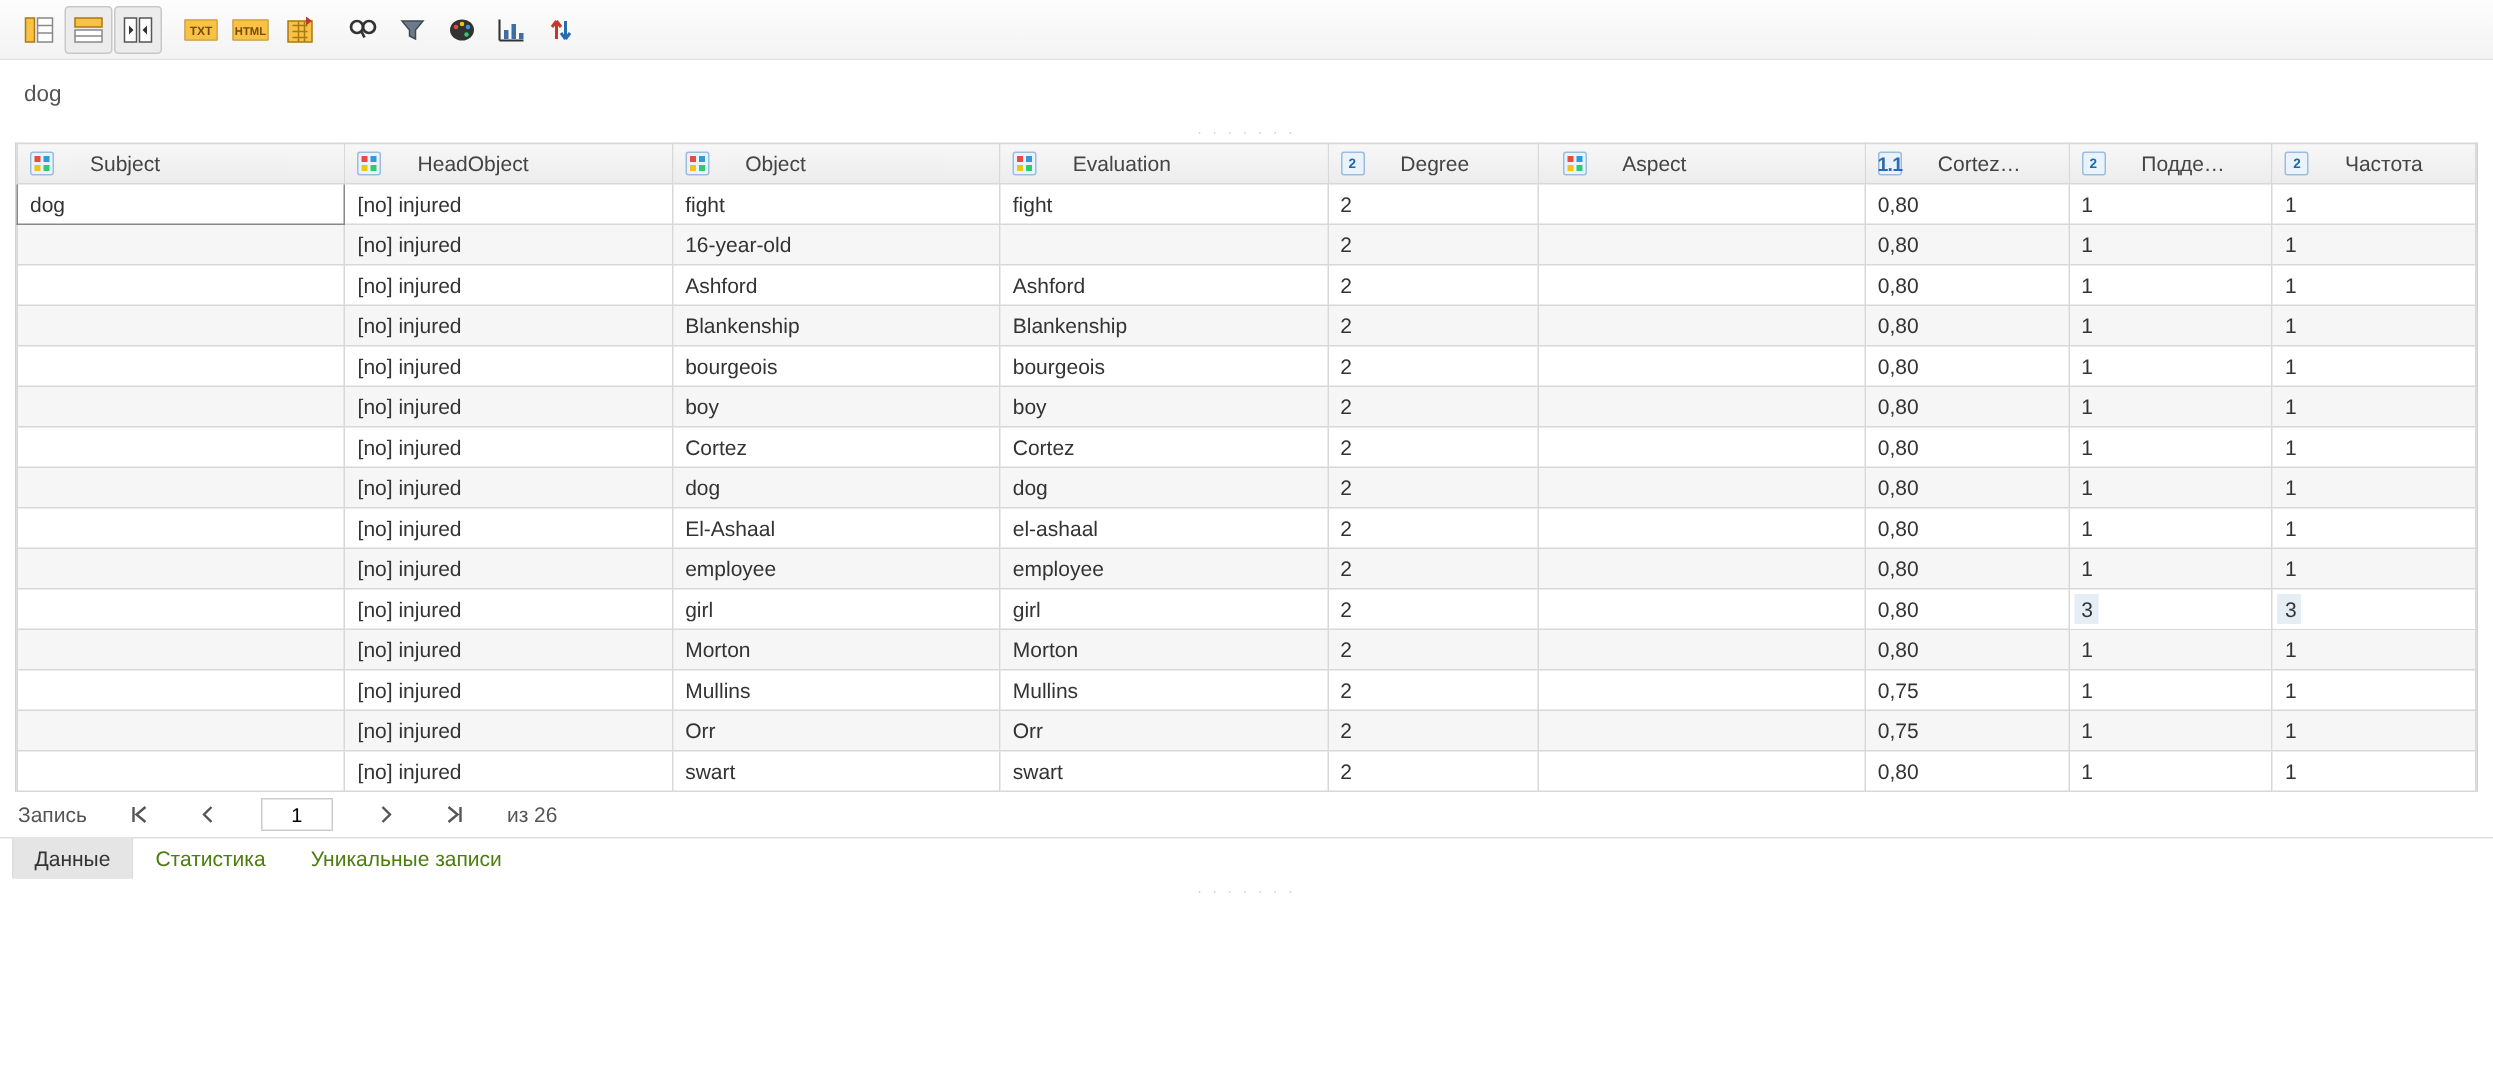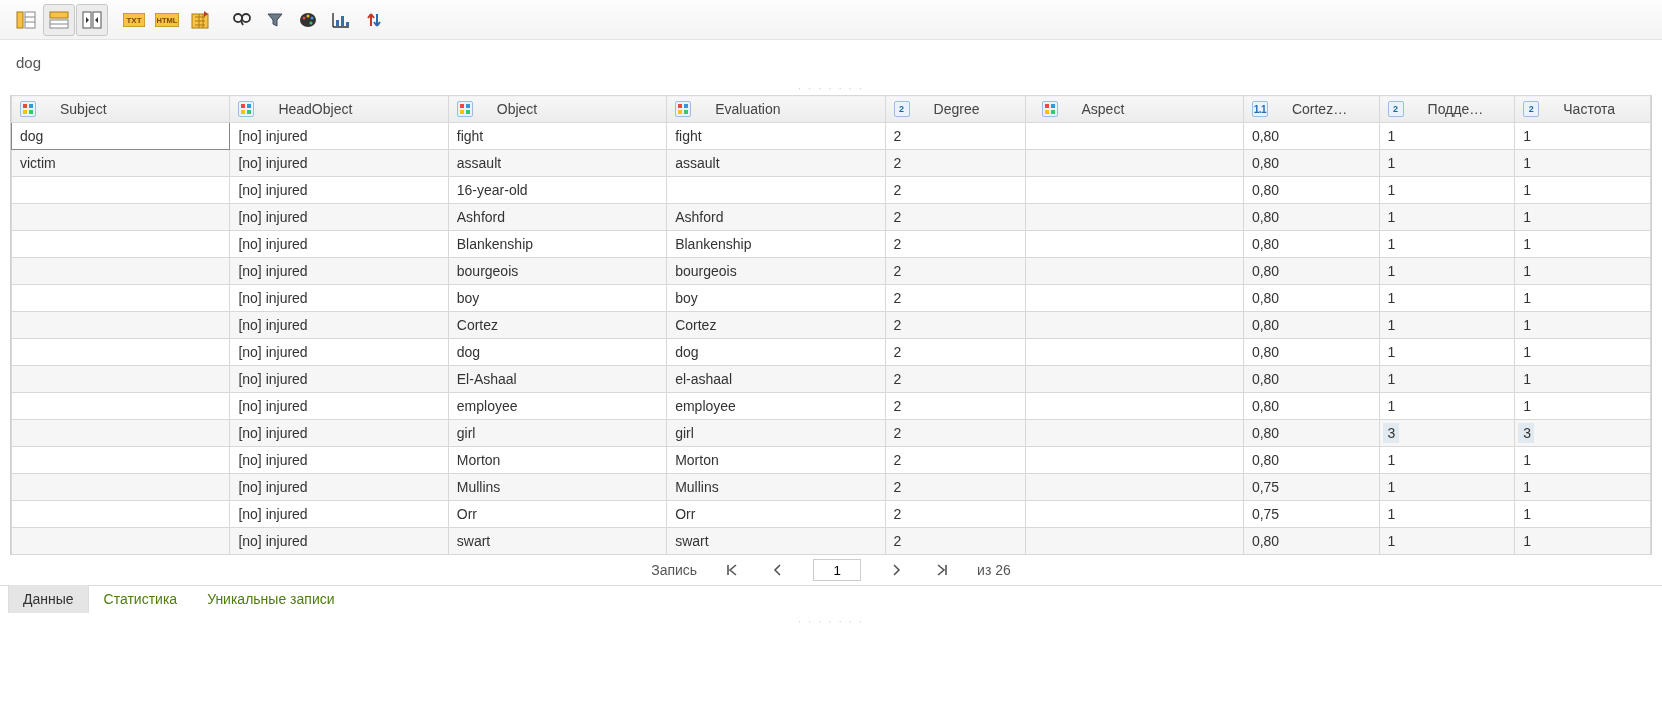--- a/index.html
+++ b/index.html
@@ -20,22 +20,22 @@
     .table-wrap { margin: 0 10px; border-left:1px solid #d0d0d0; border-right:1px solid #d0d0d0; }
     table { border-collapse: collapse; width: 100%; table-layout: fixed; }
     th, td { border: 1px solid #d8d8d8; padding: 4px 8px; text-align: left; height: 27px; overflow:hidden; white-space:nowrap; text-overflow: ellipsis; }
     th { background: linear-gradient(#f7f7f7,#ececec); font-weight: 400; color:#444; position:relative; }
     tr:nth-child(even) td { background: #f6f6f6; }
     tr:nth-child(odd) td { background: #fff; }
     tr.sel td:first-child { background:#fff; border:1px solid #888; }
     .th-inner { display:flex; align-items:center; gap:24px; }
     .col-icon { width:16px; height:16px; display:inline-flex; align-items:center; justify-content:center; border:1px solid #9abde0; background:#eaf2fb; font-size:9px; font-weight:700; color:#2a6bb0; border-radius:2px;}
     .col-icon.num { color:#1a6aa8; }
-    .col-icon.float { font-size:10px; letter-spacing:-0.5px;text-align:right; }
-    .pager { display:flex; align-items:center; gap:24px; padding: 4px 12px; font-size:14px; color:#555;justify-content:center; }
+    .col-icon.float { font-size:13px; letter-spacing:-0.5px;text-align:right; }
+    .pager { display:flex; align-items:center; gap:24px; padding: 4px 12px; font-size:14px; color:#555; }
     .pager .pgbtn { width:22px; height:22px; display:flex; align-items:center; justify-content:center; cursor:pointer; color:#444;}
     .pager input { width:48px; text-align:center; border:1px solid #ccc; height:22px; background:#fff; }
     .tabs { display:flex; border-top:1px solid #ddd; padding: 0 8px; }
     .tab { padding:6px 14px; color:#4d7c0f; cursor:pointer; border:1px solid transparent; border-top:none; margin-top:-1px;}
     .tab.active { color:#333; background:#e5e5e5; border-color:#ddd; border-bottom-color:#fff; border-radius:0 0 3px 3px;}
     .bar-cell { position:relative; }
     .bar-cell .bar-bg { position:absolute; left:3px; top:3px; bottom:3px; background:#d6e3ef; opacity:.6; }
     .bar-cell span { position:relative; }
     svg { display:block; }
   </style>
@@ -228,31 +228,20 @@
           <td>[no] injured</td>
           <td>fight</td>
           <td>fight</td>
           <td>2</td>
           <td></td>
           <td>0,80</td>
           <td>1</td>
           <td>1</td>
         </tr>
         <tr>
-          <td>victim</td>
-          <td>[no] injured</td>
-          <td>assault</td>
-          <td>assault</td>
-          <td>2</td>
-          <td></td>
-          <td>0,80</td>
-          <td>1</td>
-          <td>1</td>
-        </tr>
-        <tr>
           <td></td>
           <td>[no] injured</td>
           <td>16-year-old</td>
           <td></td>
           <td>2</td>
           <td></td>
           <td>0,80</td>
           <td>1</td>
           <td>1</td>
         </tr>

